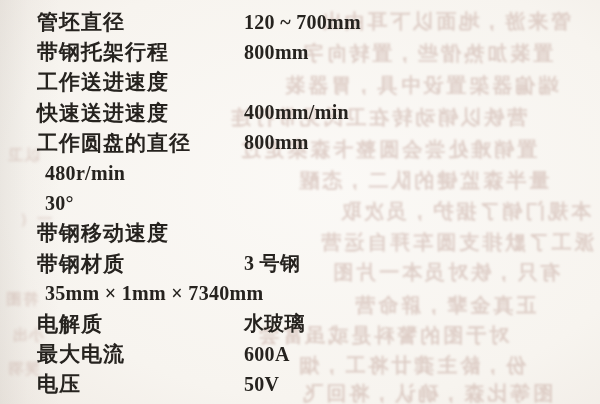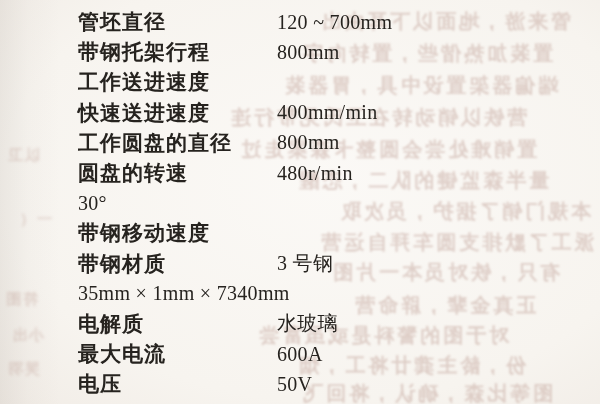--- a/index.html
+++ b/index.html
@@ -48,35 +48,36 @@
   #spec-table {
     position: absolute;
     top: 7px;
     left: 0;
     width: 100%;
   }
   .spec-row {
     display: flex;
     align-items: center;
     height: 30.2px;
-    padding-left: 78px;
+    padding-left: 37px;
   }
   .spec-label {
     width: 199px;
     flex: 0 0 199px;
     font-weight: 700;
     font-size: 21px;
     letter-spacing: 1px;
     color: #26231f;
   }
   .spec-value {
     font-size: 20px;
-    font-weight: 400;
+    font-weight: 700;
     letter-spacing: 0.3px;
     color: #26231f;
+    margin-left: 8px;
   }
 </style>
 </head>
 <body>
 
 <div id="scan-page">
 
   <div id="bleed-layer">
       <div class="bleed-line" style="top: 8px; left: 318px; color: rgb(197, 168, 159);">管来游，地面以下耳由出</div>
       <div class="bleed-line" style="top: 40px; left: 300px; color: rgb(197, 168, 159);">置装加热偕些，置转向字</div>
@@ -117,21 +118,20 @@
       <span class="spec-label">快速送进速度</span>
       <span class="spec-value">400mm/min</span>
     </div>
 
     <div class="spec-row">
       <span class="spec-label">工作圆盘的直径</span>
       <span class="spec-value">800mm</span>
     </div>
 
     <div class="spec-row">
-      <span class="spec-label">圆盘的转速</span>
       <span class="spec-value">480r/min</span>
     </div>
 
     <div class="spec-row">
       <span class="spec-value">30°</span>
     </div>
 
     <div class="spec-row">
       <span class="spec-label">带钢移动速度</span>
     </div>

